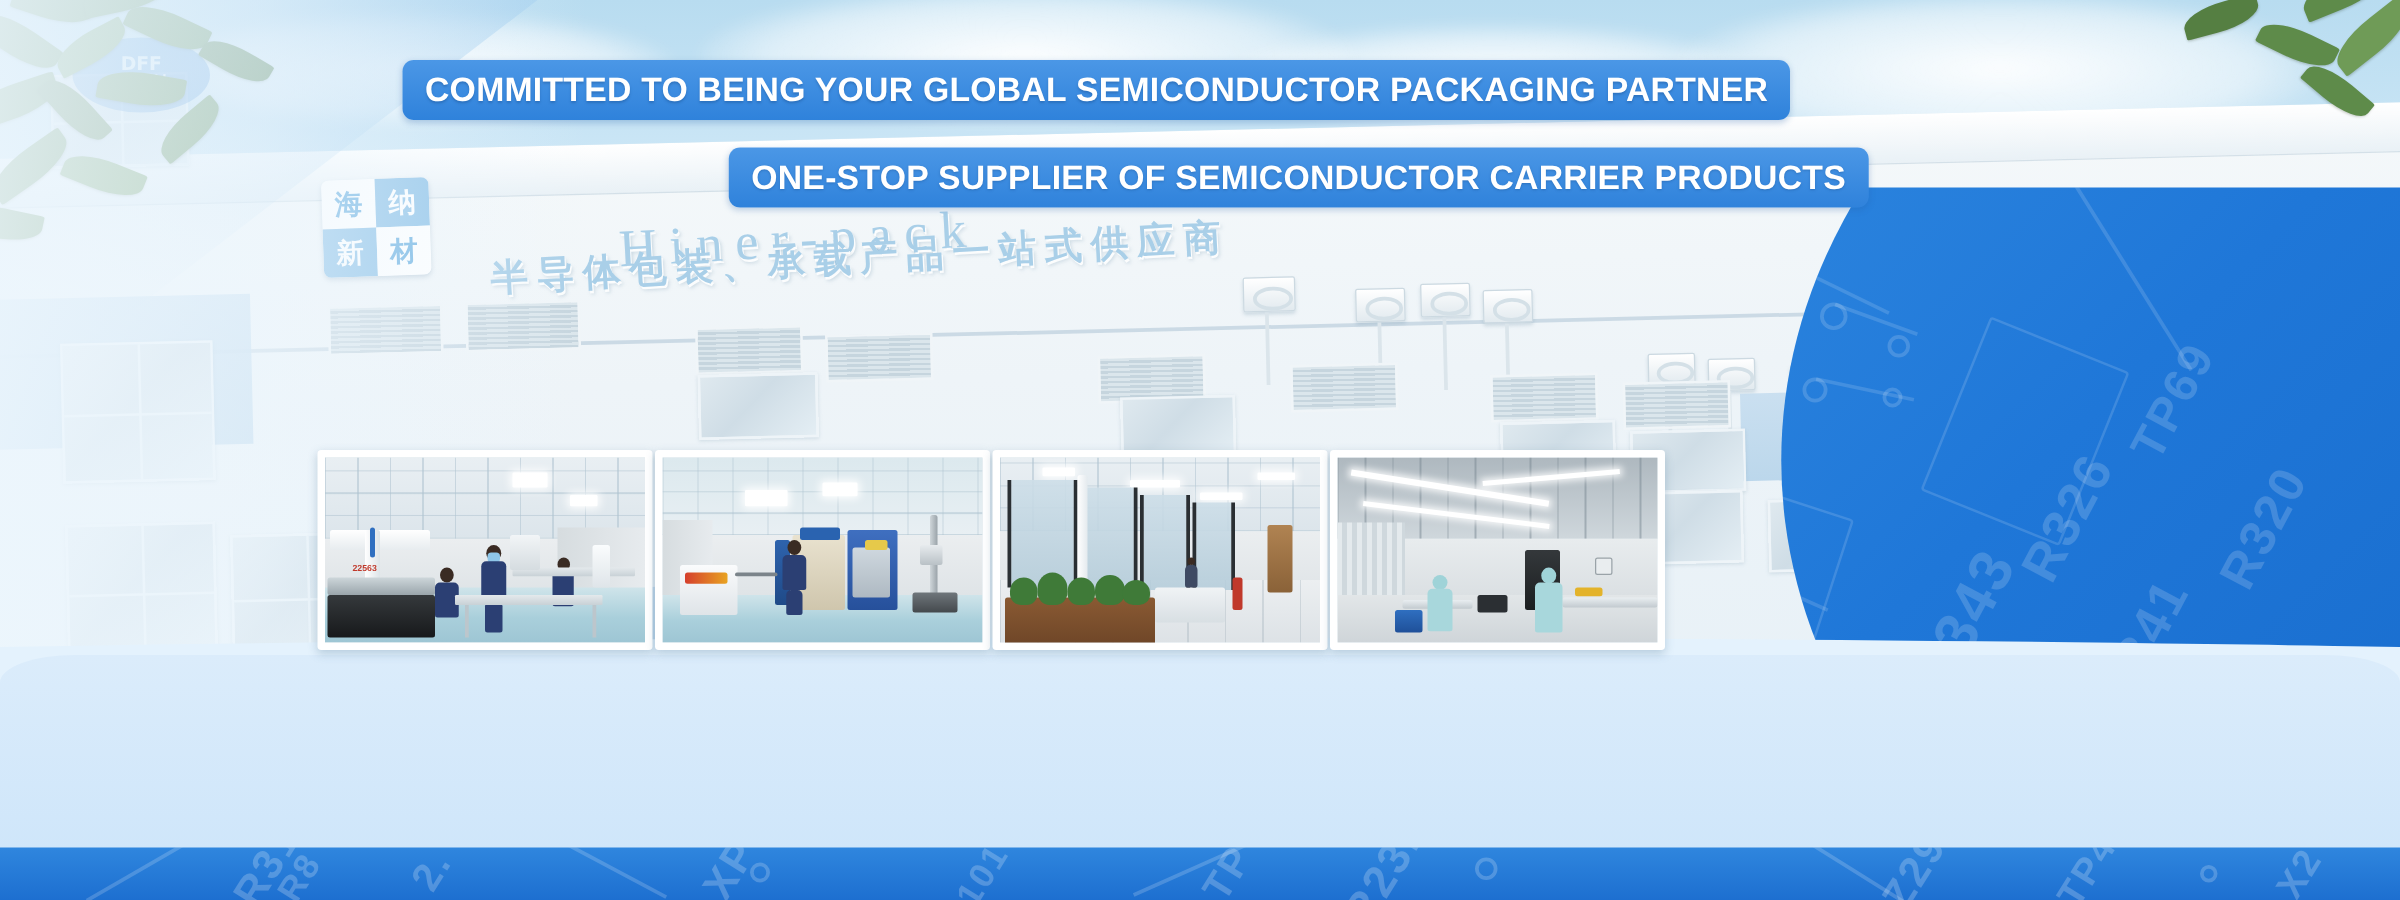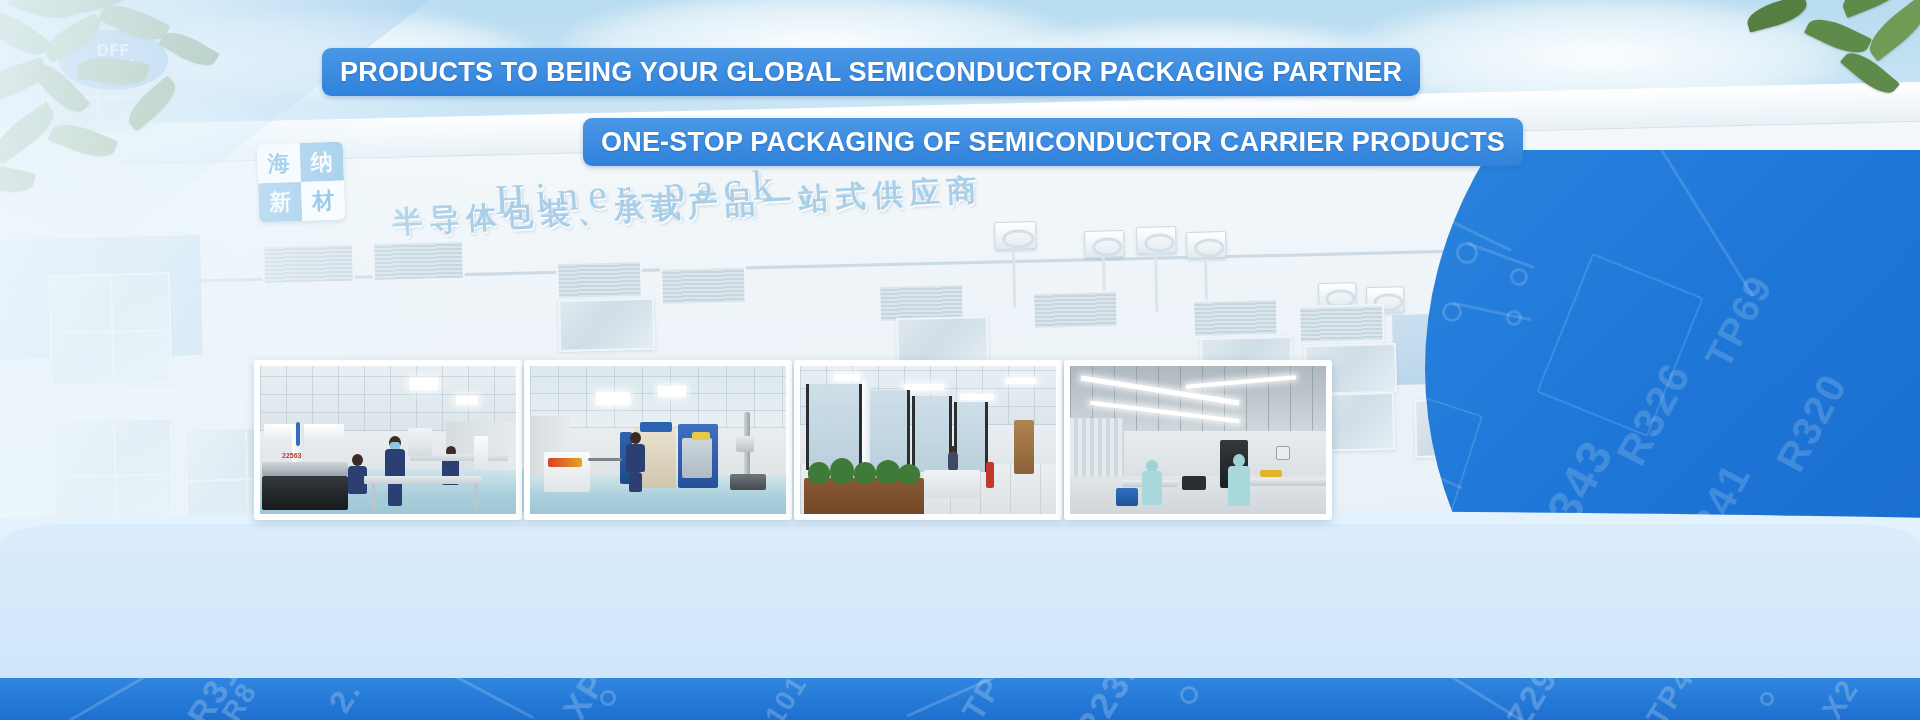--- a/index.html
+++ b/index.html
@@ -402,24 +402,24 @@
     <div class="pcb-text" style="left:160px; top:430px; font-size:44px; transform:rotate(-62deg);">R338</div>
     <div class="pcb-text" style="left:340px; top:240px; font-size:42px; transform:rotate(-62deg);">R326</div>
     <div class="pcb-text" style="left:280px; top:420px; font-size:40px; transform:rotate(-62deg);">R347</div>
     <div class="pcb-text" style="left:400px; top:340px; font-size:42px; transform:rotate(-62deg);">R341</div>
     <div class="pcb-text" style="left:430px; top:150px; font-size:38px; transform:rotate(-62deg);">TP69</div>
     <div class="pcb-text" style="left:500px; top:250px; font-size:40px; transform:rotate(-62deg);">R320</div>
   </div>
 
   <div class="headline-group">
     <div class="pill" id="pill-1">
-      <span class="pill-text">PRODUCTS TO BEING YOUR GLOBAL SEMICONDUCTOR PACKAGING PARTNER</span>
+      <span class="pill-text">COMMITTED TO BEING YOUR GLOBAL SEMICONDUCTOR PACKAGING PARTNER</span>
     </div>
     <div class="pill" id="pill-2">
-      <span class="pill-text">ONE-STOP PACKAGING OF SEMICONDUCTOR CARRIER PRODUCTS</span>
+      <span class="pill-text">ONE-STOP SUPPLIER OF SEMICONDUCTOR CARRIER PRODUCTS</span>
     </div>
   </div>
 
   <div class="band-light-top-curve"></div>
   <div class="band-light"></div>
 
   <div class="photo-strip">
 
     <div class="photo-card" style="left:254px; width:268px;">
       <div class="photo-inner">

